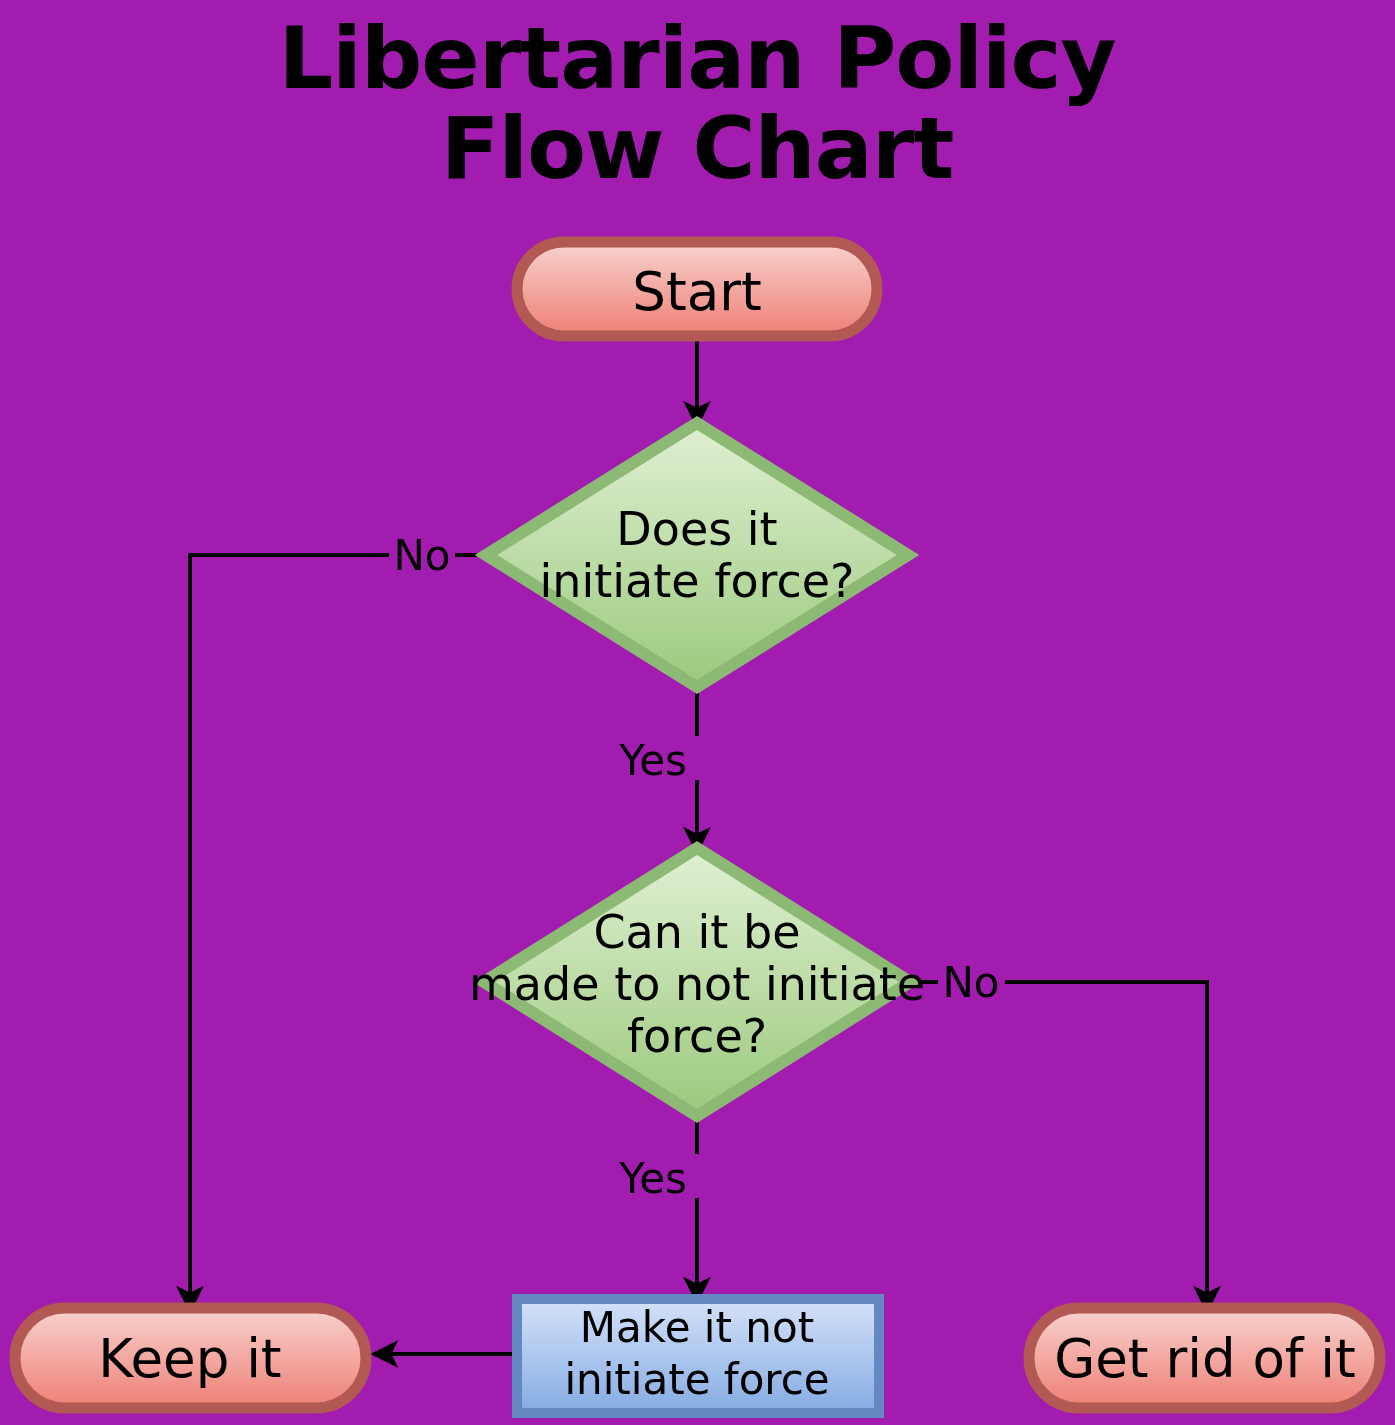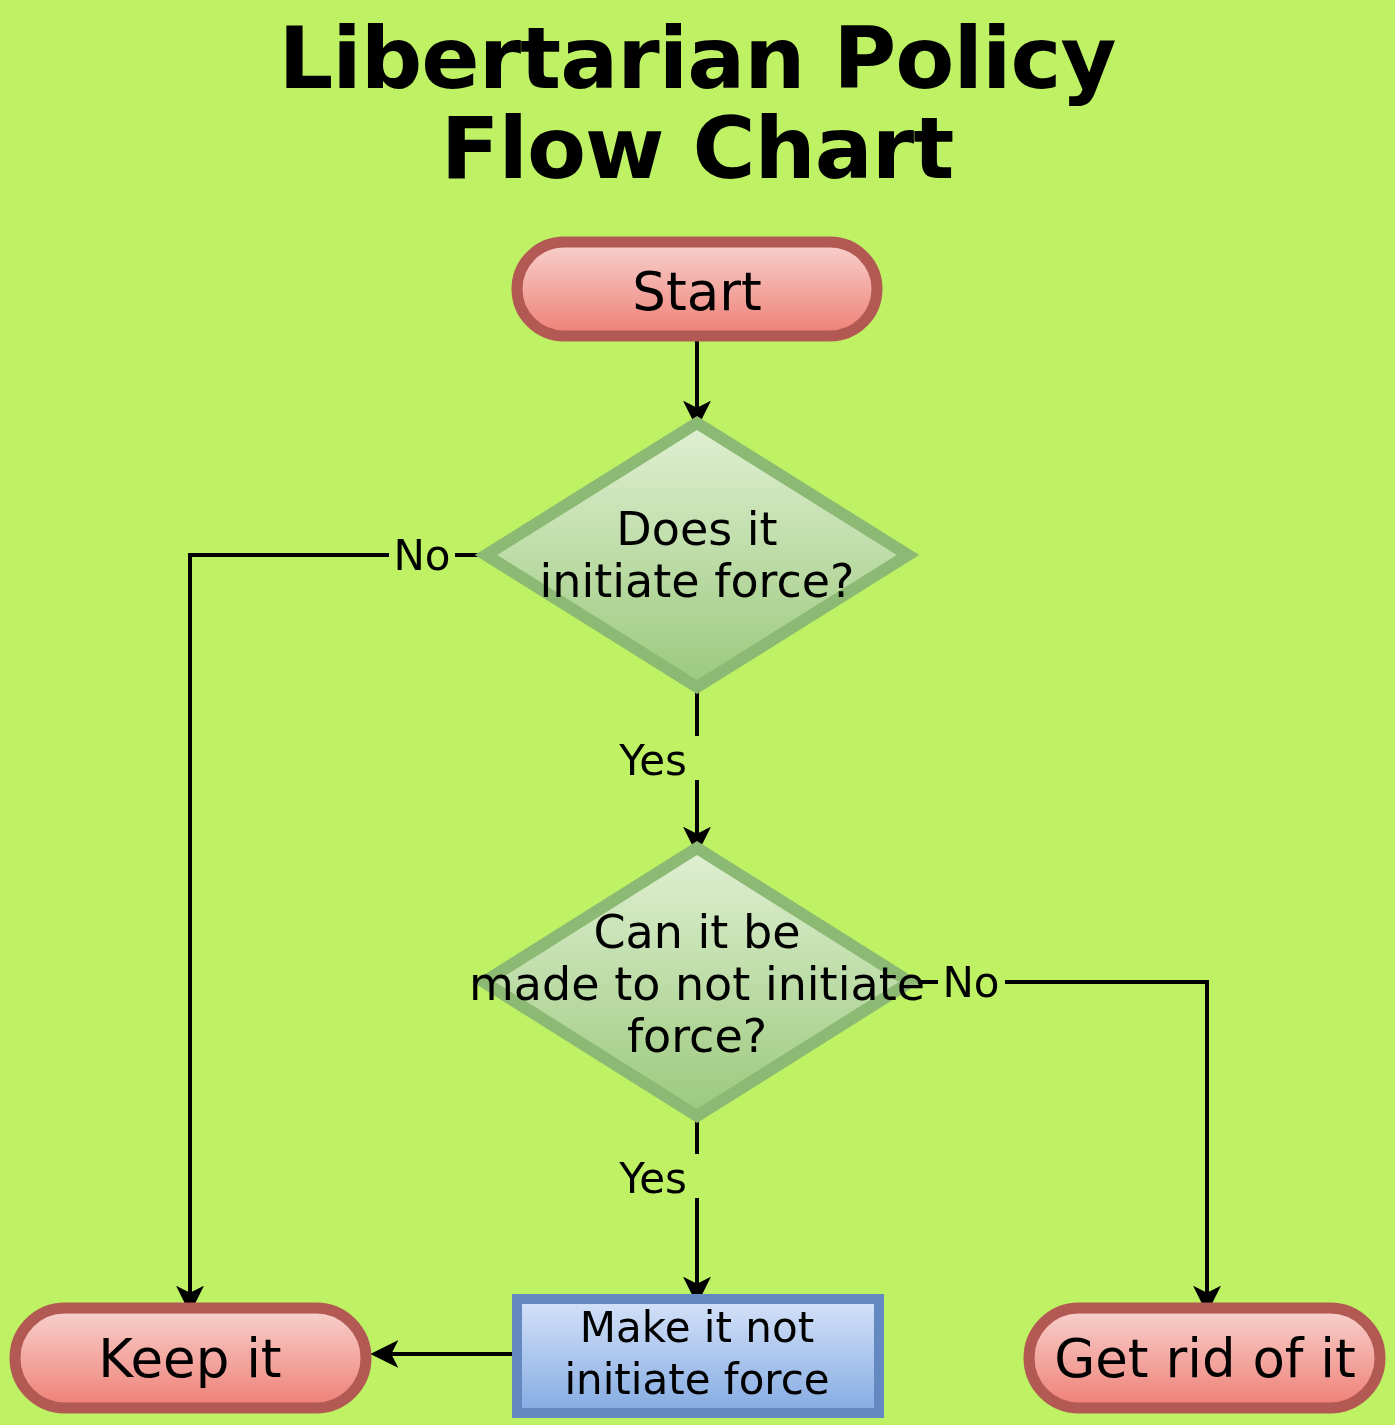--- a/index.html
+++ b/index.html
@@ -10,21 +10,21 @@
   body {
     width: 1395px;
     height: 1425px;
     overflow: hidden;
     font-family: "DejaVu Sans", sans-serif;
   }
   #flow-root {
     position: relative;
     width: 1395px;
     height: 1425px;
-    background: #bef264;
+    background: #a21caf;
   }
   svg.canvas {
     display: block;
     width: 1395px;
     height: 1425px;
   }
   .title-text {
     font-family: "DejaVu Sans", sans-serif;
     font-weight: bold;
     font-size: 86px;

